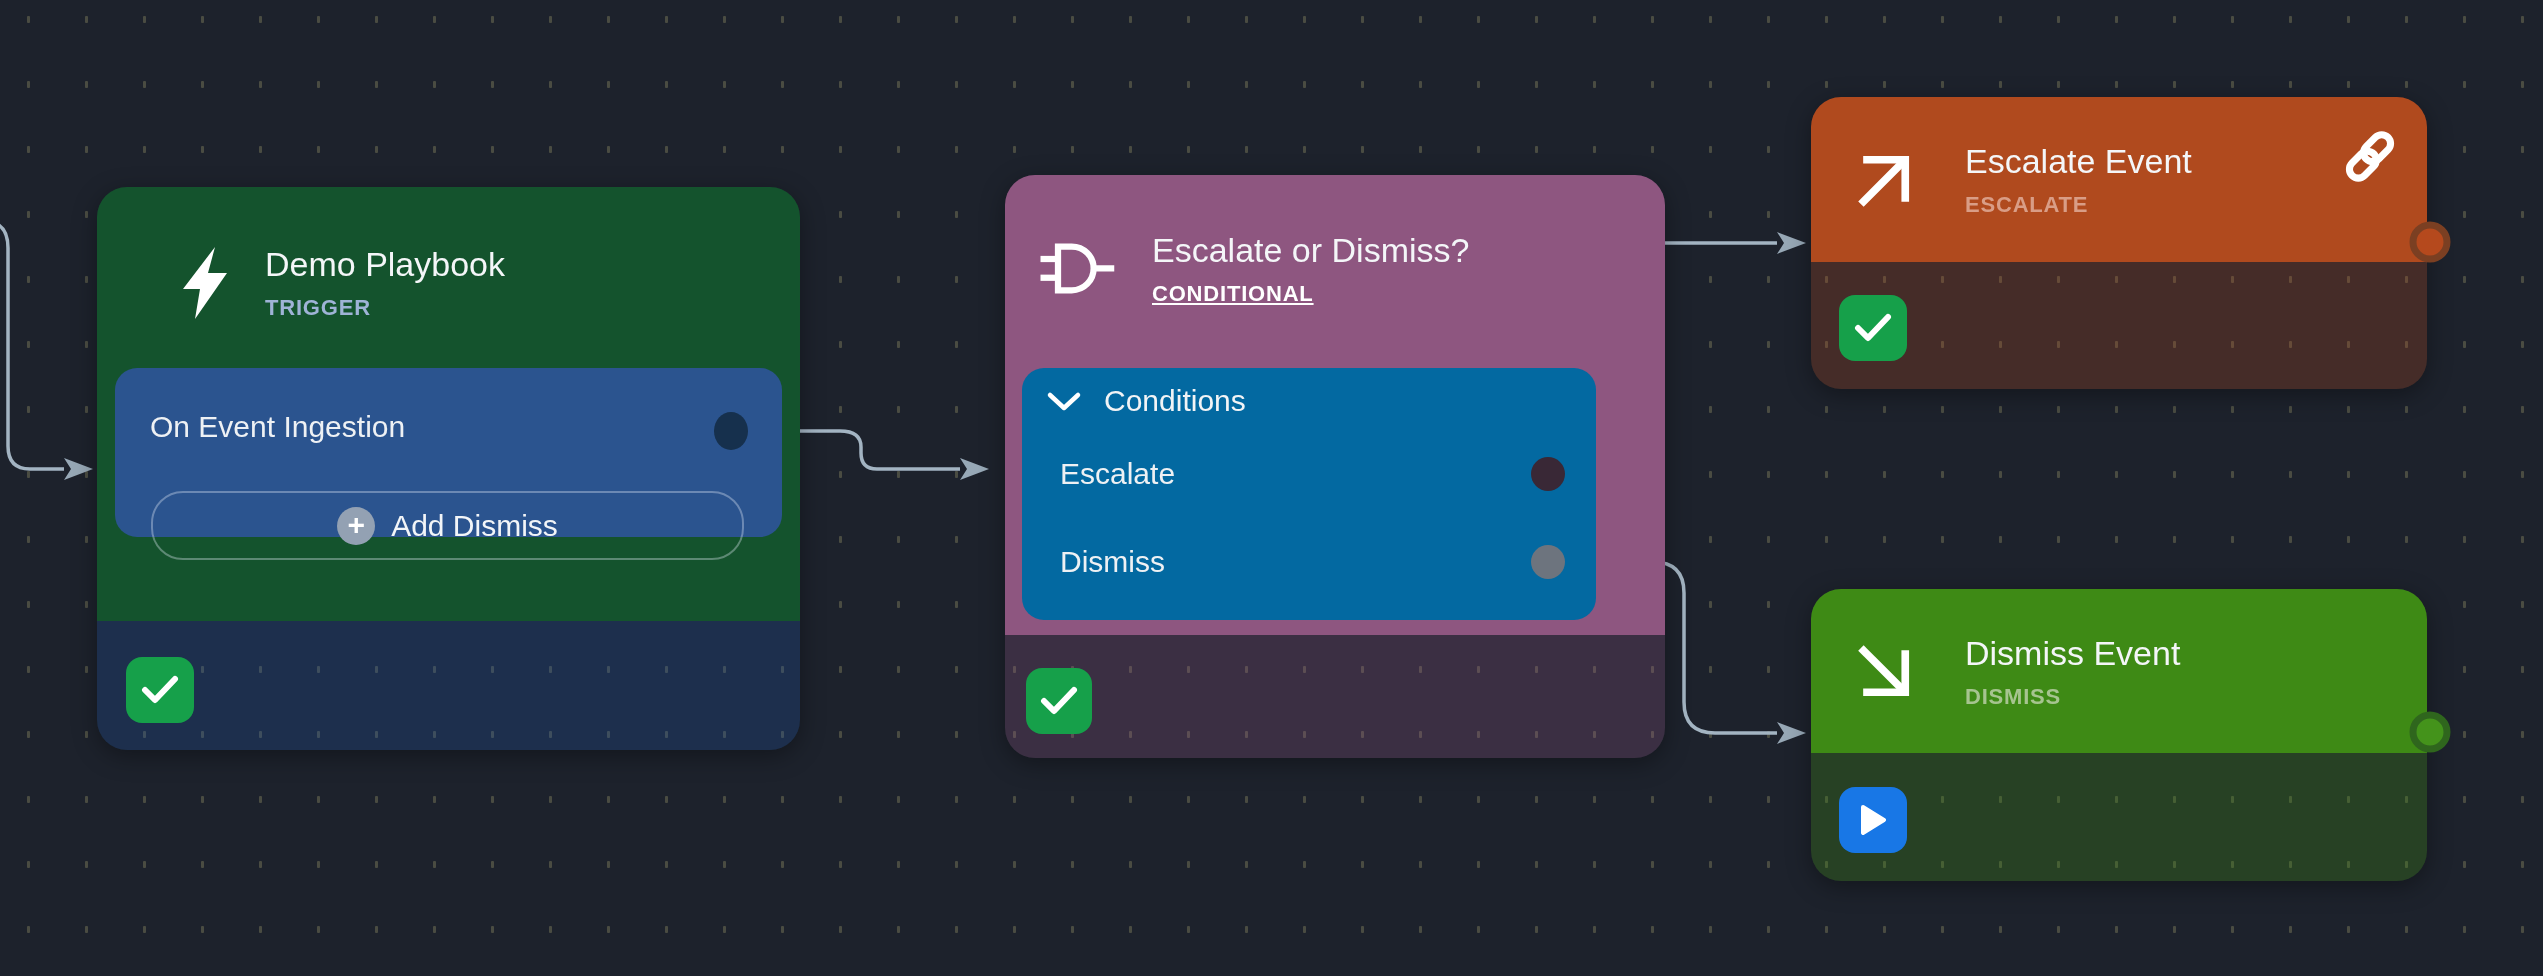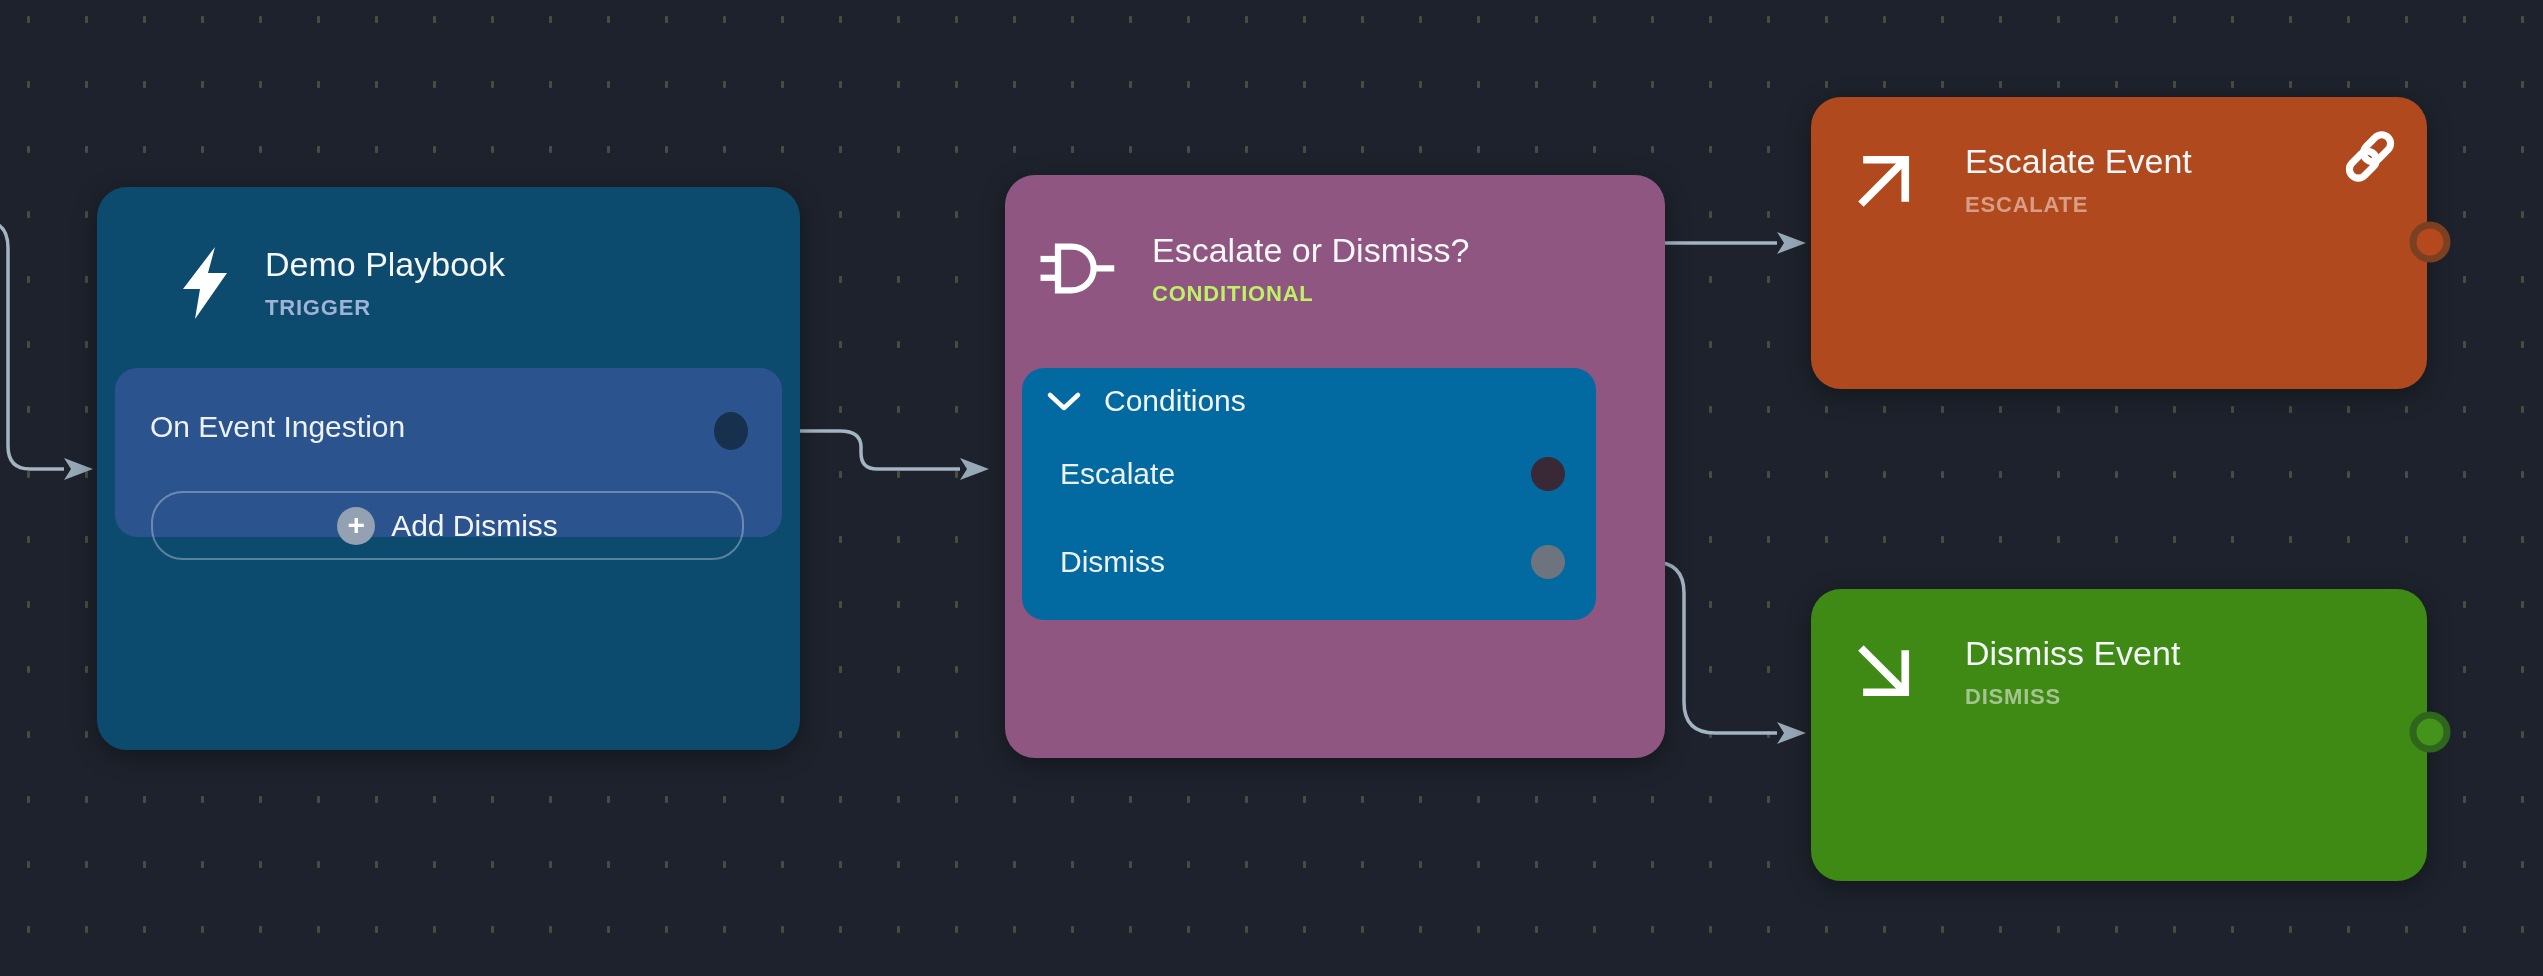--- a/index.html
+++ b/index.html
@@ -15,41 +15,42 @@
   #bg-layer{z-index:0;}
   #edge-layer{z-index:1;}
   #port-layer{z-index:3;pointer-events:none;}
 
   .node{
     position:absolute;
     z-index:2;
     border-radius:30px;
     overflow:hidden;
     display:flex;
+    flex-direction:column;
     box-shadow:0 6px 24px rgba(0,0,0,.35);
     color:#f2f5f8;
   }
   .node-main{position:relative;flex:1;}
   .node-footer{position:relative;}
 
   .head{position:absolute;display:flex;align-items:center;}
   .titles{display:flex;flex-direction:column;}
   .title{font-size:34px;color:#f4f6f8;line-height:1;margin-bottom:16px;white-space:nowrap;}
   .subtitle{font-size:22px;font-weight:700;letter-spacing:.8px;line-height:1;white-space:nowrap;}
 
   .badge{
     position:absolute;width:68px;height:66px;border-radius:16px;
     display:flex;align-items:center;justify-content:center;
   }
   .badge-success{background:#16a04a;}
   .badge-play{background:#1877e6;}
 
   
   #node-trigger{left:97px;top:187px;width:703px;height:563px;}
-  #node-trigger .node-main{background:#0c4a6e;padding-left:28px;}
+  #node-trigger .node-main{background:#14532d;padding-left:28px;}
   #node-trigger .node-footer{height:129px;background:rgba(31,85,168,.27);}
   #node-trigger .head{left:86px;top:40px;gap:32px;height:112px;}
   #node-trigger .subtitle{color:#9fb3d6;}
   #node-trigger .panel{
     position:absolute;left:18px;top:181px;width:667px;height:169px;
     background:#2b548f;border-radius:22px;
   }
   #node-trigger .row-label{
     position:absolute;left:35px;top:42px;font-size:30px;color:#eef1f4;
   }
@@ -64,21 +65,21 @@
     display:flex;align-items:center;justify-content:center;
     color:#fff;font-size:30px;font-weight:700;line-height:1;padding-bottom:2px;box-sizing:border-box;
   }
   #node-trigger .badge{left:29px;top:36px;}
 
   
   #node-conditional{left:1005px;top:175px;width:660px;height:583px;}
   #node-conditional .node-main{background:#8e5680;}
   #node-conditional .node-footer{height:123px;background:rgba(142,86,128,.27);}
   #node-conditional .head{left:33px;top:38px;gap:34px;height:112px;}
-  #node-conditional .subtitle{color:#bef264;}
+  #node-conditional .subtitle{color:#ffffff;text-decoration:underline;}
   #node-conditional .panel{
     position:absolute;left:17px;top:193px;width:574px;height:252px;
     background:#0369a1;border-radius:22px;
   }
   .conditions-header{
     position:absolute;left:24px;top:14px;height:38px;
     display:flex;align-items:center;gap:22px;cursor:pointer;
   }
   .conditions-header .section-label{font-size:30px;color:#f2f4f6;}
   .branch-row{position:absolute;left:38px;height:40px;display:flex;align-items:center;}

